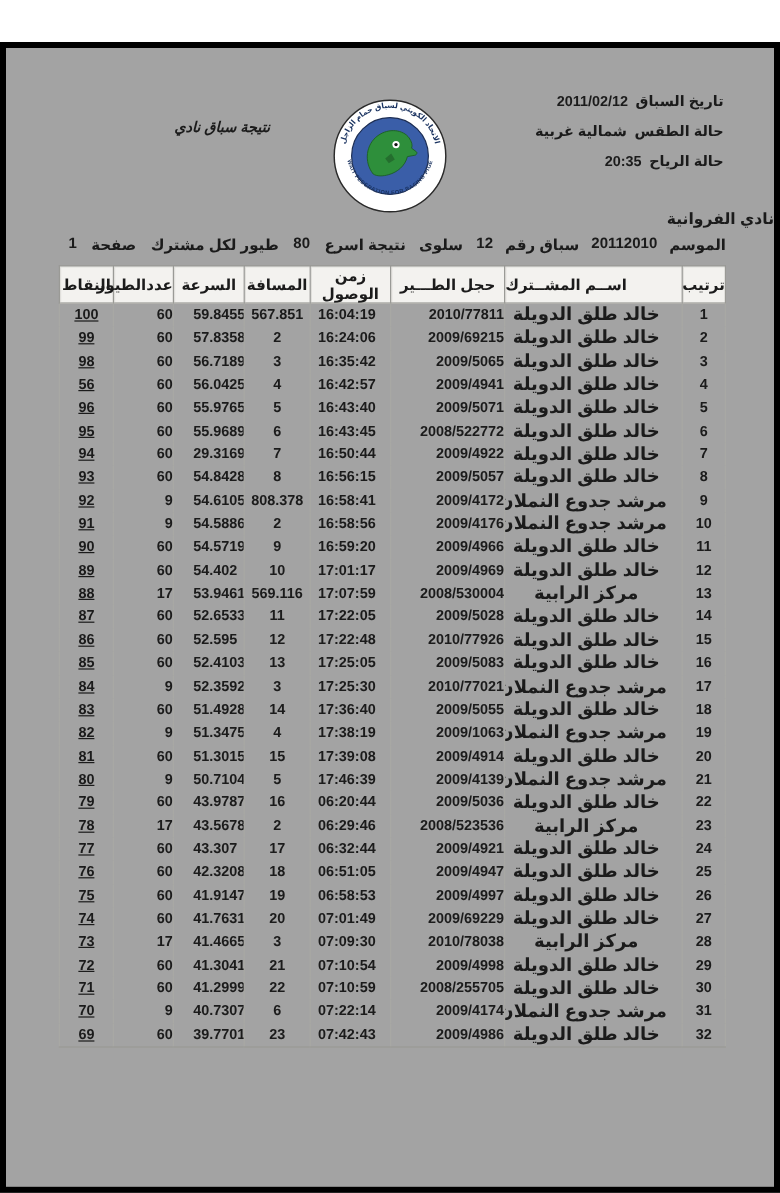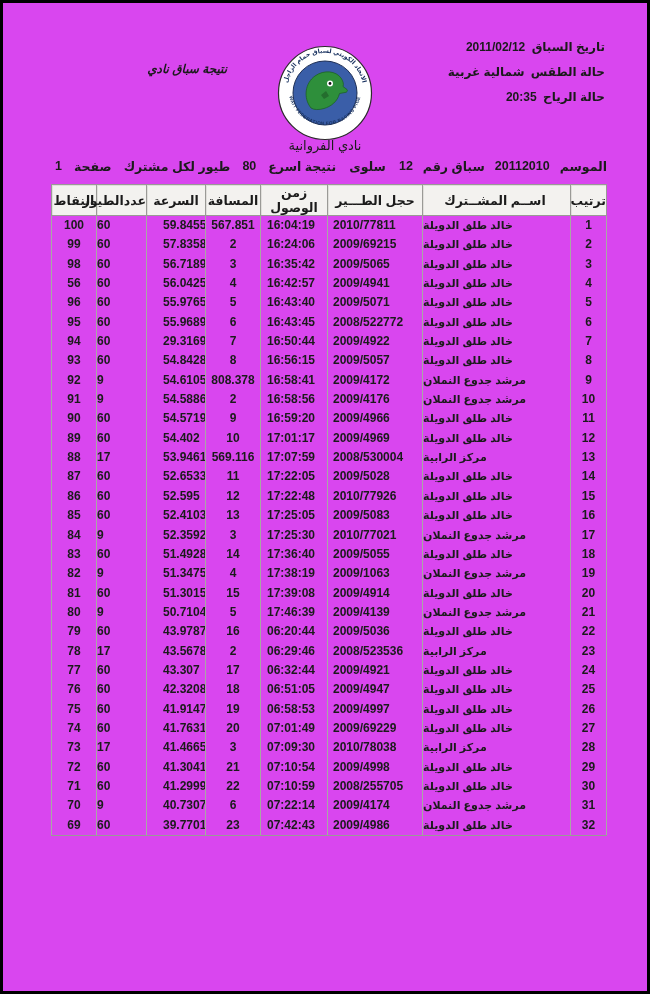--- a/index.html
+++ b/index.html
@@ -7,22 +7,23 @@
   body {
     width:650px; height:994px;
     position:relative;
     font-family:"Liberation Sans","DejaVu Sans",sans-serif;
     color:#1b1b1b;
     direction:rtl;
     overflow:hidden;
   }
   .page {
     position:absolute; inset:0;
-    border:3px solid #000000;
-    background:#d946ef;
+    border:5px solid #000000;
+    background:#a3a3a3;
+    margin-top:35px;
   }
   
   .meta-right {
     position:absolute; top:32px; right:42px;
     text-align:right; font-weight:bold; font-size:12px; line-height:25px;
   }
   .meta-left {
     position:absolute; top:54px; right:420px;
     text-align:right; font-weight:bold; font-size:12px; line-height:25px;
     white-space:nowrap;
@@ -30,21 +31,21 @@
   }
   .meta-line span { margin-left:3px; }
   
   .logo {
     position:absolute; top:42px; left:50%; transform:translateX(-50%);
     width:96px; height:96px;
   }
   
   .club-title {
     position:absolute; top:135px; left:0; right:0;
-    text-align:center; font-weight:normal; font-size:13px;
+    text-align:right; font-weight:bold; font-size:13px;
   }
   
   .info-row {
     position:absolute; top:156px; right:40px; left:52px;
     display:flex; justify-content:space-between; align-items:baseline;
     font-weight:bold; font-size:12.5px; white-space:nowrap;
   }
   .info-group { display:flex; gap:12px; }
   .info-group.tight { gap:10px; }
   
@@ -56,40 +57,40 @@
     font-size:12px; font-weight:bold;
     table-layout:fixed;
   }
   .results thead th {
     border:1px solid #9a9a96;
     background:#f3f2ef;
     height:22px;
     font-size:12.5px;
     box-shadow:inset 1px 1px 0 #e0dfdb;
   }
-  .results thead th.h-name { text-align:center; padding-right:3px; }
+  .results thead th.h-name { text-align:left; padding-right:3px; }
   .results thead th.h-points,
   .results thead th.h-birds { text-align:center; }
   .results tbody td {
     border-left:1px solid #a8a8a4;
     border-right:1px solid #a8a8a4;
     height:19.35px;
     line-height:19.35px;
     overflow:hidden;
     white-space:nowrap;
   }
   .results tbody tr:last-child td { border-bottom:1px solid #9a9a96; }
   .col-rank   { text-align:center; }
-  .col-name   { text-align:left; padding-right:12px; font-size:11px; }
-  .col-ring   { text-align:left;  padding-left:5px; direction:ltr; }
+  .col-name   { text-align:center; padding-right:12px; font-size:15px; }
+  .col-ring   { text-align:right;  padding-left:5px; direction:ltr; }
   .col-time   { text-align:left;  padding-left:6px; direction:ltr; }
   .col-distance { text-align:center; direction:ltr; }
   .col-speed  { text-align:left; padding-left:16px; direction:ltr; }
-  .col-birds  { text-align:left; }
-  .col-points { text-align:center; }
+  .col-birds  { text-align:right; }
+  .col-points { text-align:center;text-decoration:underline; }
   .num { direction:ltr; unicode-bidi:embed; }
 </style>
 </head>
 <body>
 
 <div class="page">
 
   <div class="meta-right">
     <div class="meta-line">
       <span>تاريخ السباق</span>

